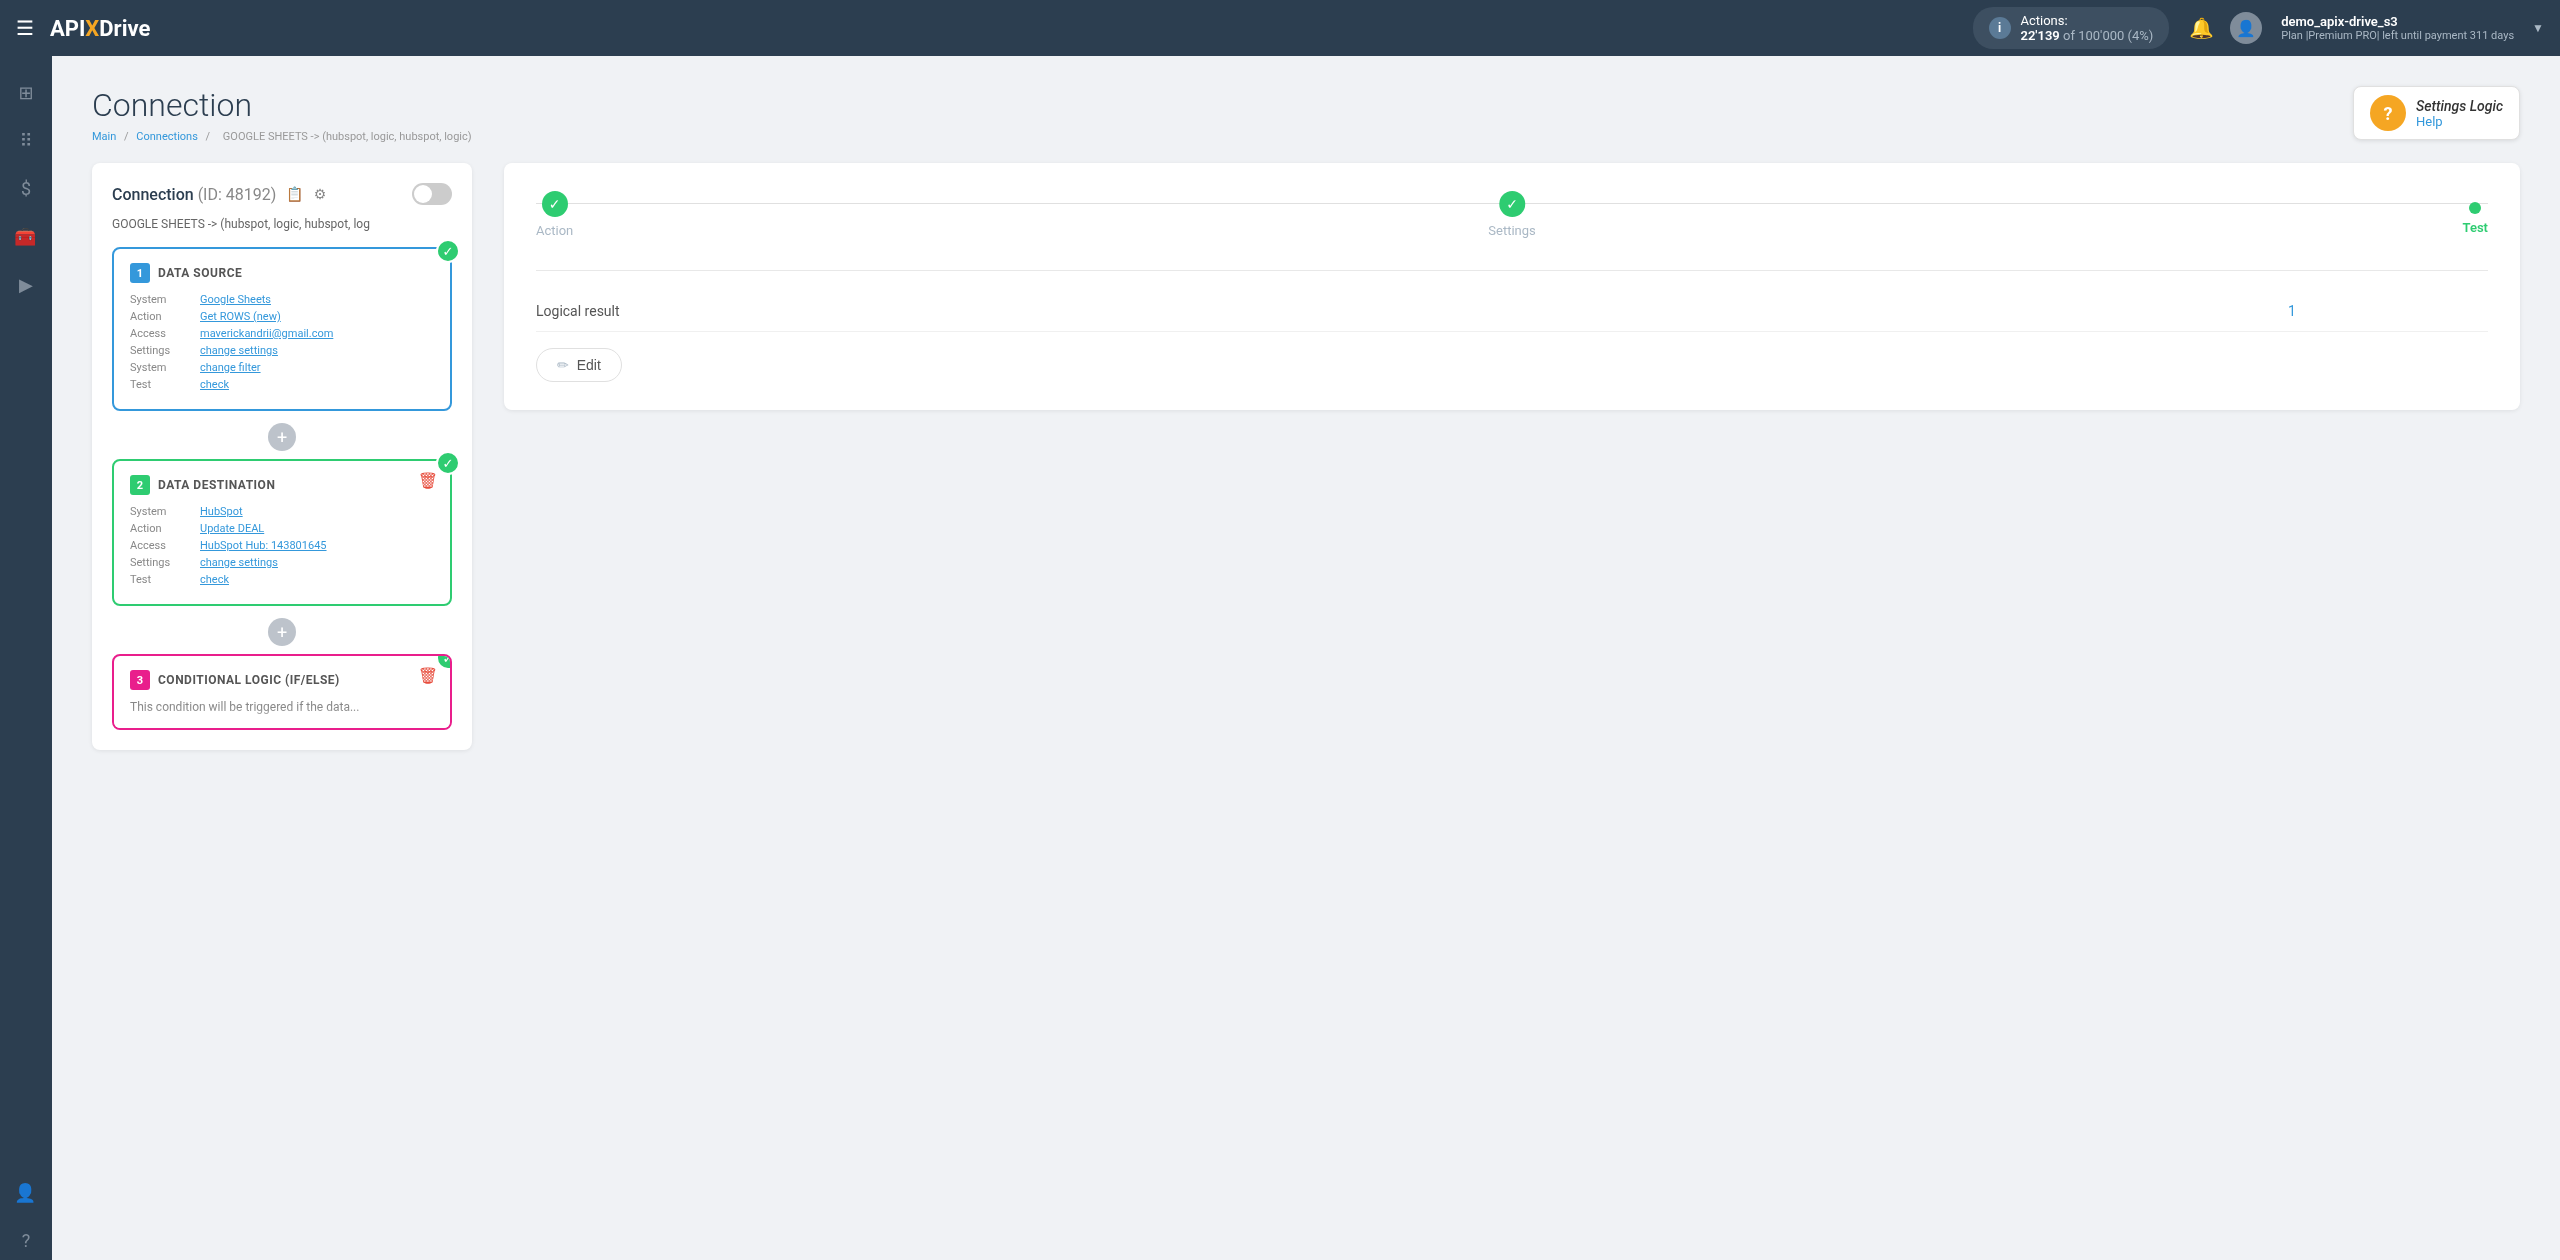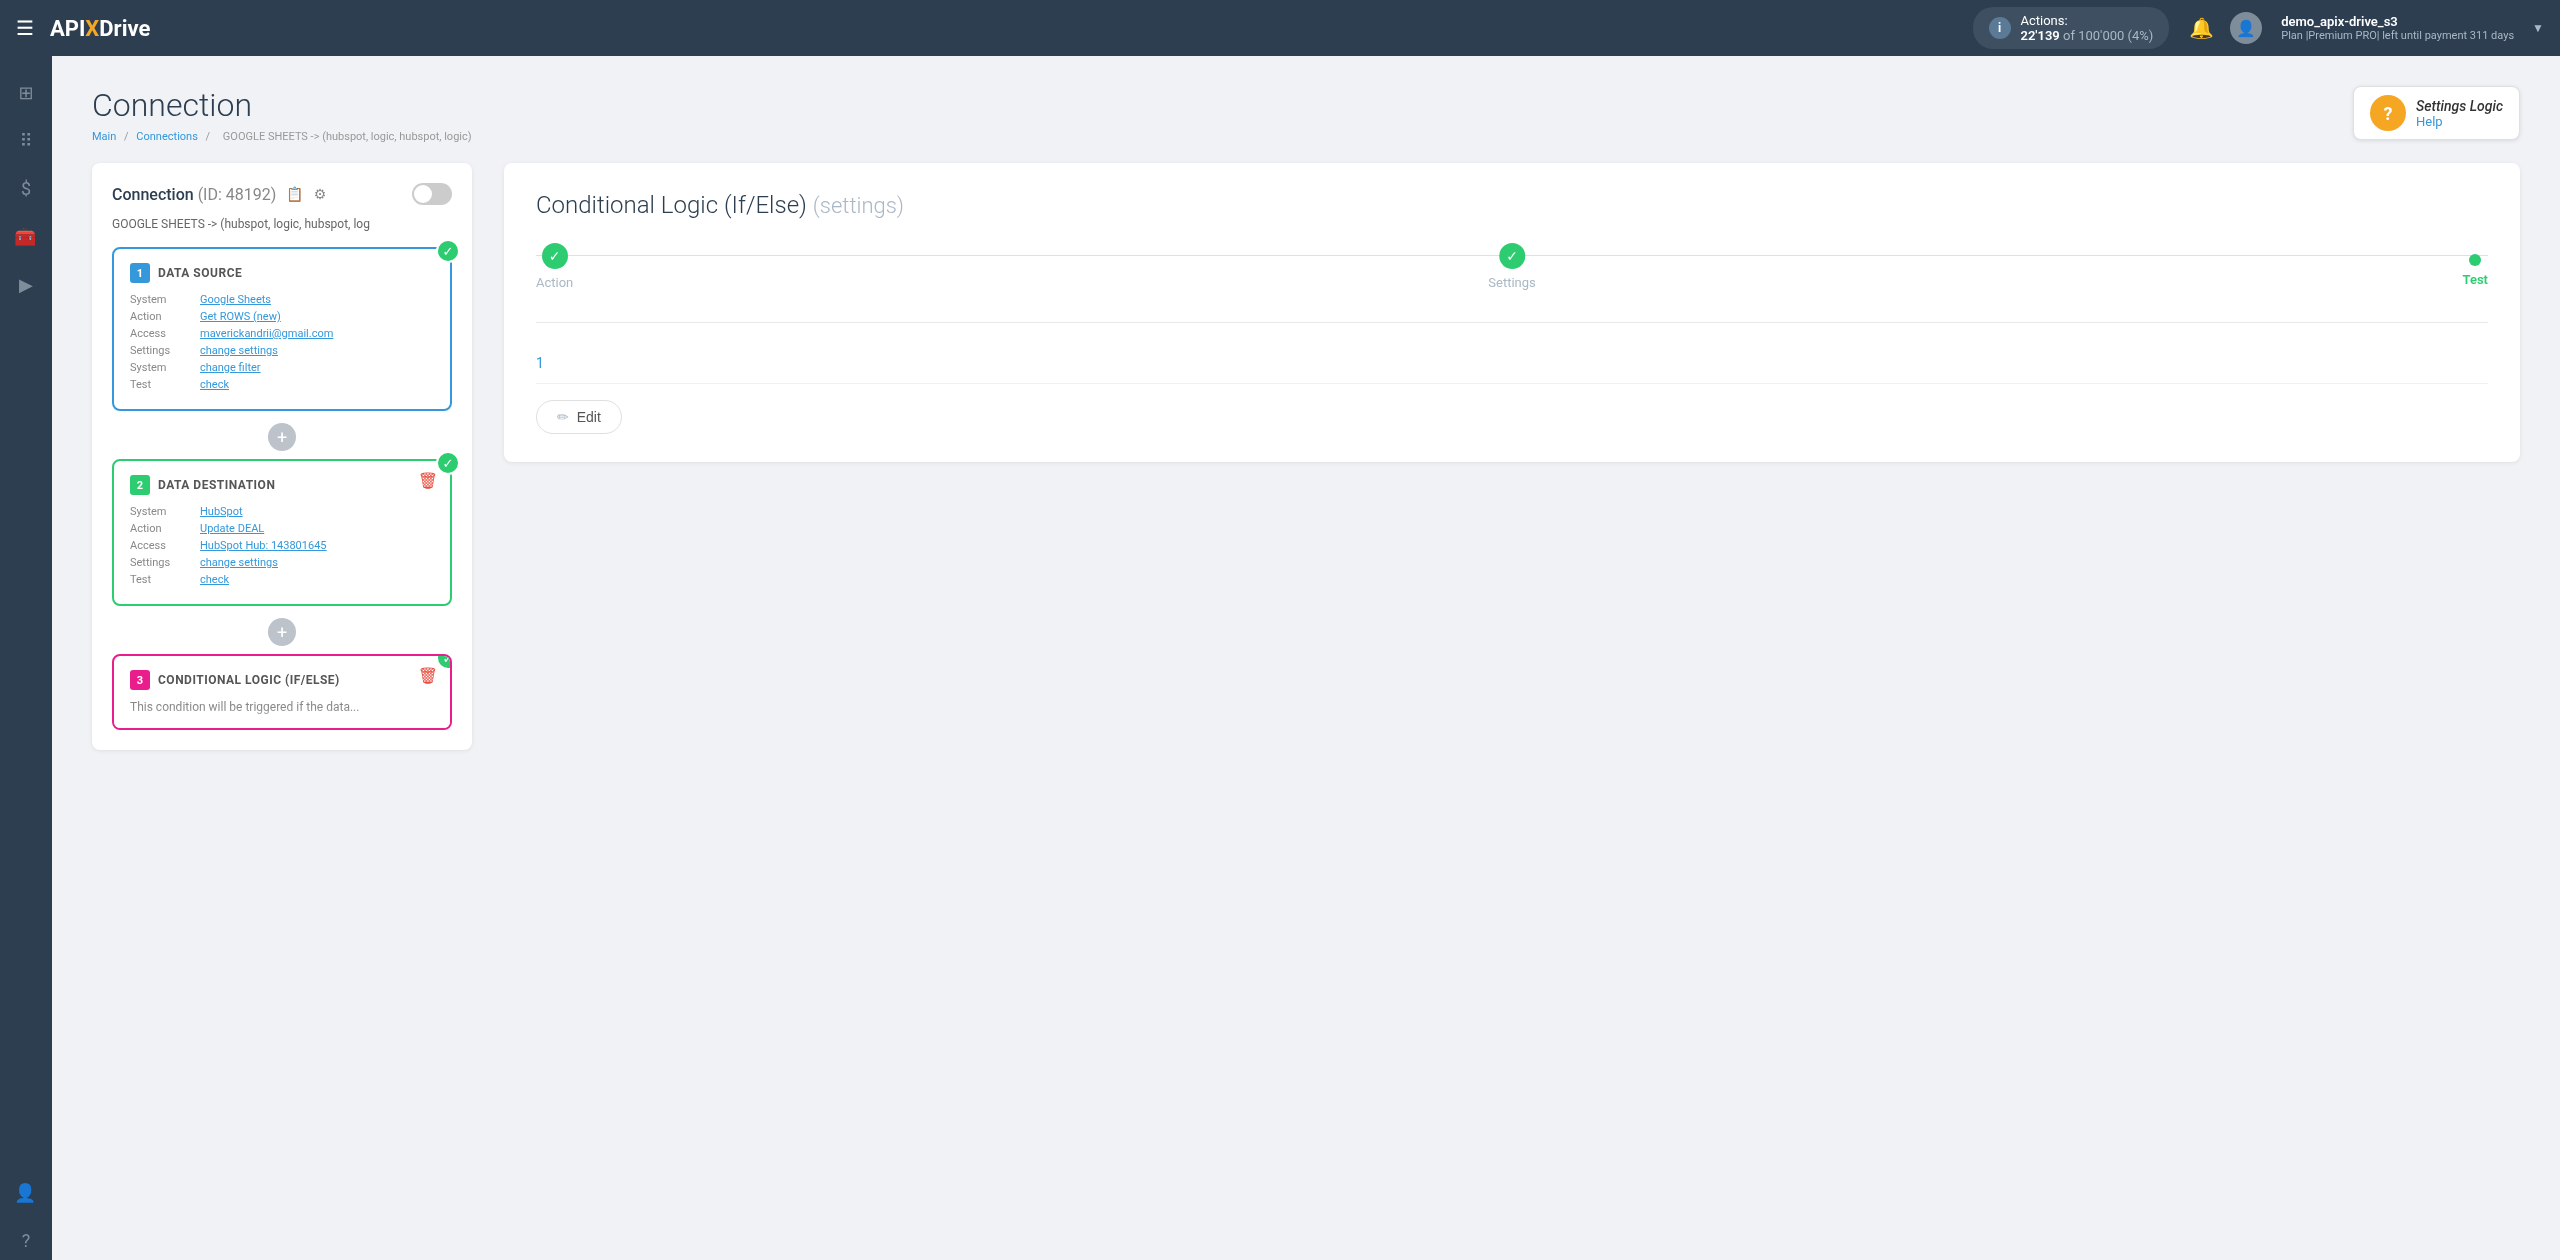--- a/index.html
+++ b/index.html
@@ -512,42 +512,39 @@
           <span class="card-type-label">CONDITIONAL LOGIC (IF/ELSE)</span>
         </div>
         <div class="card-status-check">✓</div>
         <div class="card-delete">🗑</div>
         <div style="font-size:12px; color:#888; margin-top:4px;">This condition will be triggered if the data...</div>
         <div class="card-partial-fade"></div>
       </div>
     </div>
 
     <div class="right-panel">
-      <h2 class="panel-title">
-        <span>Conditional Logic (If/Else)</span>
-        <span class="panel-title-settings">(settings)</span>
-      </h2>
 
       <div class="steps-bar">
         <div class="step">
           <div class="step-icon-done">✓</div>
           <span class="step-label">Action</span>
         </div>
         <div class="step">
           <div class="step-icon-done">✓</div>
           <span class="step-label">Settings</span>
         </div>
         <div class="step">
           <div class="step-icon-active"></div>
           <span class="step-label-active">Test</span>
         </div>
       </div>
 
       <div class="result-section">
         <div class="result-row">
+          <span class="result-label">Logical result</span>
           <span class="result-value">1</span>
         </div>
 
         <button class="edit-button">
           <span class="edit-icon">✏</span>
           <span>Edit</span>
         </button>
       </div>
     </div>
   </div>

